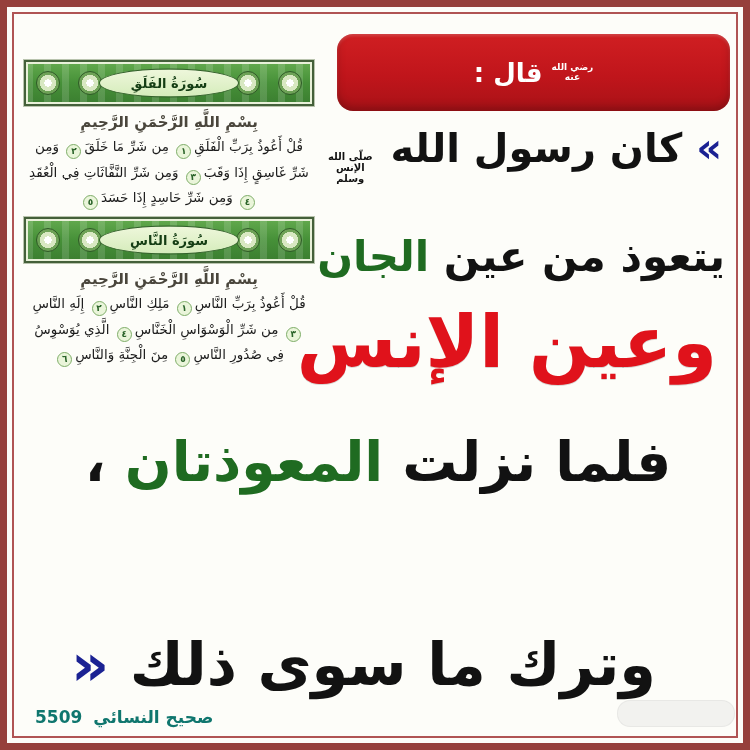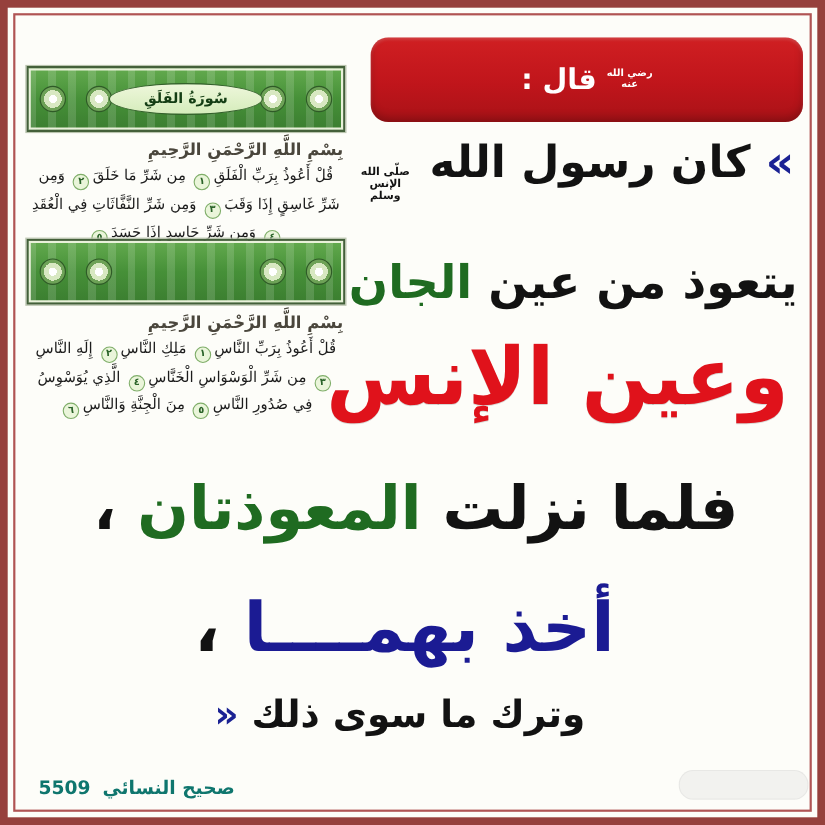--- a/index.html
+++ b/index.html
@@ -36,21 +36,21 @@
   .h-stack {
     display: inline-flex; flex-direction: column; align-items: center;
     font-size: 9px; font-weight: bold; line-height: 1.1; white-space: nowrap;
   }
 
   
   .panel { position: absolute; left: 17px; width: 290px; }
   .panel1 { top: 53px; }
   .panel2 { top: 210px; }
   .band {
-    position: relative; height: 60px; box-sizing: border-box;
+    position: relative; height: 46px; box-sizing: border-box;
     border: 2px solid #44603a;
     outline: 1px solid #b9c4ae;
     background:
       repeating-linear-gradient(90deg, rgba(255,255,255,.14) 0 7px, rgba(0,0,0,0) 7px 18px),
       linear-gradient(180deg, #63aa4e 0%, #469038 50%, #3b7e30 100%);
     box-shadow: inset 0 0 0 2px #e9f1da;
   }
   .rosette {
     position: absolute; top: 50%; transform: translateY(-50%);
     width: 22px; height: 22px; border-radius: 50%;
@@ -63,20 +63,21 @@
     width: 138px; height: 27px;
     background: linear-gradient(180deg, #eef7db, #d5ecbb);
     border: 1px solid #33602b;
     border-radius: 50%;
     display: flex; align-items: center; justify-content: center;
     font-size: 13px; font-weight: bold; color: #143d14;
     white-space: nowrap;
   }
   .basmala {
     margin: 7px 2px 2px;
+    text-align: center;
     font-size: 15px; font-weight: bold; color: #4a463c;
     white-space: nowrap;
   }
   .verses {
     margin: 3px 0 0;
     direction: rtl; text-align: center;
     font-size: 13.5px; line-height: 1.9; color: #1c1c1c;
   }
   .vnum {
     display: inline-flex; align-items: center; justify-content: center;
@@ -92,21 +93,21 @@
     position: absolute;
     direction: rtl; text-align: center;
     font-weight: bold; white-space: nowrap; line-height: 1.15;
     color: #121212;
   }
   .l1 { top: 118px; right: 18px; left: 318px; font-size: 40px; }
   .l2 { top: 226px; right: 18px; left: 318px; font-size: 42px; margin-left: 40px; }
   .l3 { top: 294px; right: 26px; left: 330px; font-size: 72px; color: #e0121b; text-shadow: 0 1px 0 rgba(0,0,0,.15); }
   .l4 { top: 424px; right: 20px; left: 26px; font-size: 55px; }
   .l5 { top: 528px; right: 95px; left: 80px; font-size: 62px; color: #1b1b93; }
-  .l6 { top: 624px; right: 51px; left: 28px; font-size: 34px; }
+  .l6 { top: 624px; right: 51px; left: 28px; font-size: 59px; }
   .green { color: #1f6b21; }
   .quote { color: #1b2293; }
   .punct { color: #121212; }
   .saw-stack {
     display: inline-flex; flex-direction: column; 
     font-size: 10px; font-weight: bold; line-height: 1.12;
     color: #121212; vertical-align: 2px; margin-right: 4px;
   }
 
   
@@ -154,20 +155,21 @@
       <span>وَمِن شَرِّ حَاسِدٍ إِذَا حَسَدَ</span><span class="vnum">٥</span>
     </p>
   </section>
 
   <section class="panel panel2">
     <div class="band">
       <div class="rosette r1"></div>
       <div class="rosette r2"></div>
       <div class="rosette r3"></div>
       <div class="rosette r4"></div>
+      <div class="cartouche">سُورَةُ النَّاسِ</div>
     </div>
     <div class="basmala">بِسْمِ اللَّهِ الرَّحْمَنِ الرَّحِيمِ</div>
     <p class="verses">
       <span>قُلْ أَعُوذُ بِرَبِّ النَّاسِ</span><span class="vnum">١</span>
       <span>مَلِكِ النَّاسِ</span><span class="vnum">٢</span>
       <span>إِلَهِ النَّاسِ</span><span class="vnum">٣</span>
       <span>مِن شَرِّ الْوَسْوَاسِ الْخَنَّاسِ</span><span class="vnum">٤</span>
       <span>الَّذِي يُوَسْوِسُ فِي صُدُورِ النَّاسِ</span><span class="vnum">٥</span>
       <span>مِنَ الْجِنَّةِ وَالنَّاسِ</span><span class="vnum">٦</span>
     </p>
@@ -189,24 +191,20 @@
   </div>
 
   <div class="line l3">وعين الإنس</div>
 
   <div class="line l4">
     <span>فلما نزلت</span>
     <span class="green">المعوذتان</span>
     <span class="punct">،</span>
   </div>
 
-  <div class="line l5">
-    <span>أخذ بهمــــا</span>
-    <span class="punct">،</span>
-  </div>
 
   <div class="line l6">
     <span>وترك ما سوى ذلك</span>
     <span class="quote">«</span>
   </div>
 
   <div class="source">
     <span>صحيح النسائي</span>
     <span class="num">5509</span>
   </div>

